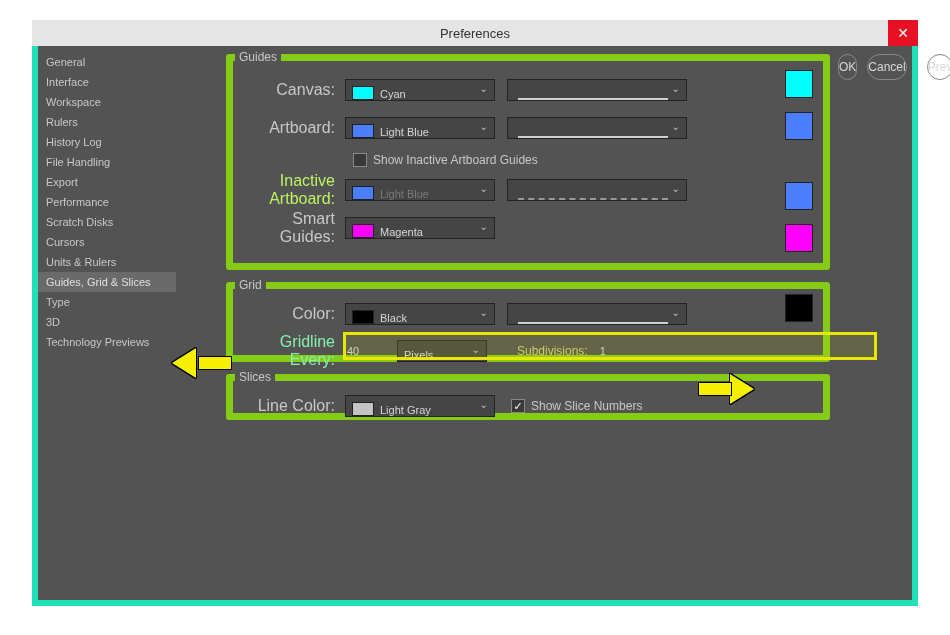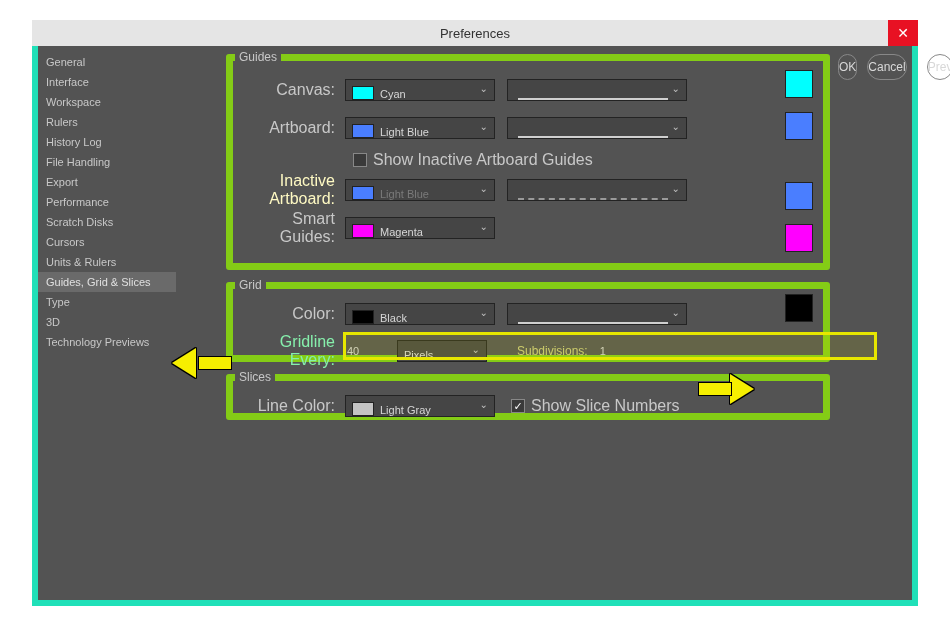--- a/index.html
+++ b/index.html
@@ -15,41 +15,41 @@
 
   .content { flex: 1; padding: 4px 6px 6px 6px; display: flex; }
   .panels { flex: 1; min-width: 0; }
   .rightcol { width: 76px; padding-left: 8px; padding-top: 4px; display: flex; flex-direction: row; gap: 10px; }
 
   fieldset.group { border: 7px solid #84cc16; border-radius: 3px; padding: 8px 10px 10px 2px; margin-bottom: 8px; color: #c0c0c0; position: relative; margin-left: 44px; }
   fieldset.group > legend { font-size: 12px; color: #c8c8c8; padding: 0 4px; }
 
   .row { display: flex; align-items: center; height: 28px; margin-top: 4px; }
   .row-label { width: 110px; text-align: right; font-size: 16px; color: #c8c8c8; padding-right: 10px; }
-  .row-label.disabled { color: #fef9c3; }
+  .row-label.disabled { color: #bef264; }
 
   .select-box { height: 22px; background: #454545; border: 1px solid #232323; display: flex; align-items: flex-end; position: relative; font-size: 11px; color: #d6d6d6; padding-left: 6px; cursor: pointer; }
   .select-box .chev { position: absolute; right: 6px; top: 3px; font-size: 10px; color: #c0c0c0; pointer-events: none; }
   .select-box.disabled { color: #7a7a7a; }
 
   .color-combo { width: 150px; }
   .swatch-sm { width: 22px; height: 14px; border: 1px solid #222; margin-right: 6px; }
 
   .style-combo { width: 180px; }
   .style-line { flex: 1; height: 0; border-top: 2px solid #cfcfcf; margin: 0 18px 0 4px; }
   .style-line.dashed { border-top: 2px dashed #cfcfcf; }
 
   .big-swatch { position: absolute; right: 10px; width: 28px; height: 28px; border: 1px solid #222; }
 
   .pill-btn { height: 26px; border: 1px solid #888; border-radius: 14px; color: #d8d8d8; font-size: 12px; display: flex; align-items: center; justify-content: center; cursor: pointer; width: 64px; background: transparent; }
 
   .checkbox-row { display: flex; align-items: center; height: 24px; margin-left: 118px; }
   .cb { width: 14px; height: 14px; border: 1px solid #888; background: #3a3a3a; display: inline-flex; align-items: center; justify-content: center; margin-right: 6px; font-size: 11px; color: #fff; cursor: pointer; }
   .cb.checked::after { content: "✓"; }
-  .cb-label { font-size: 16px; color: #c8c8c8; }
+  .cb-label { font-size: 12px; color: #c8c8c8; }
 
   .grid-highlight { position: absolute; border: 3px solid #e7e700; background: rgba(231,231,0,0.12); pointer-events: none; }
   .hl-row { left: 110px; top: 40px; width: 534px; height: 28px; }
 
   .mini-input { width: 40px; height: 18px; background: transparent; border: none; border-bottom: 1px solid #777; color: #d0d0d0; font-size: 11px; text-align: left; padding-left: 2px; outline: none; }
   .grid-row2 { display: flex; align-items: center; margin-top: 8px; height: 30px; }
 
   .arrow { position: absolute; width: 56px; height: 30px; pointer-events: none; }
   .arrow .shaft { position: absolute; top: 8px; height: 14px; background: #f6ef00; border: 1px solid #000; }
   .arrow .head { position: absolute; top: 0; width: 0; height: 0; }

